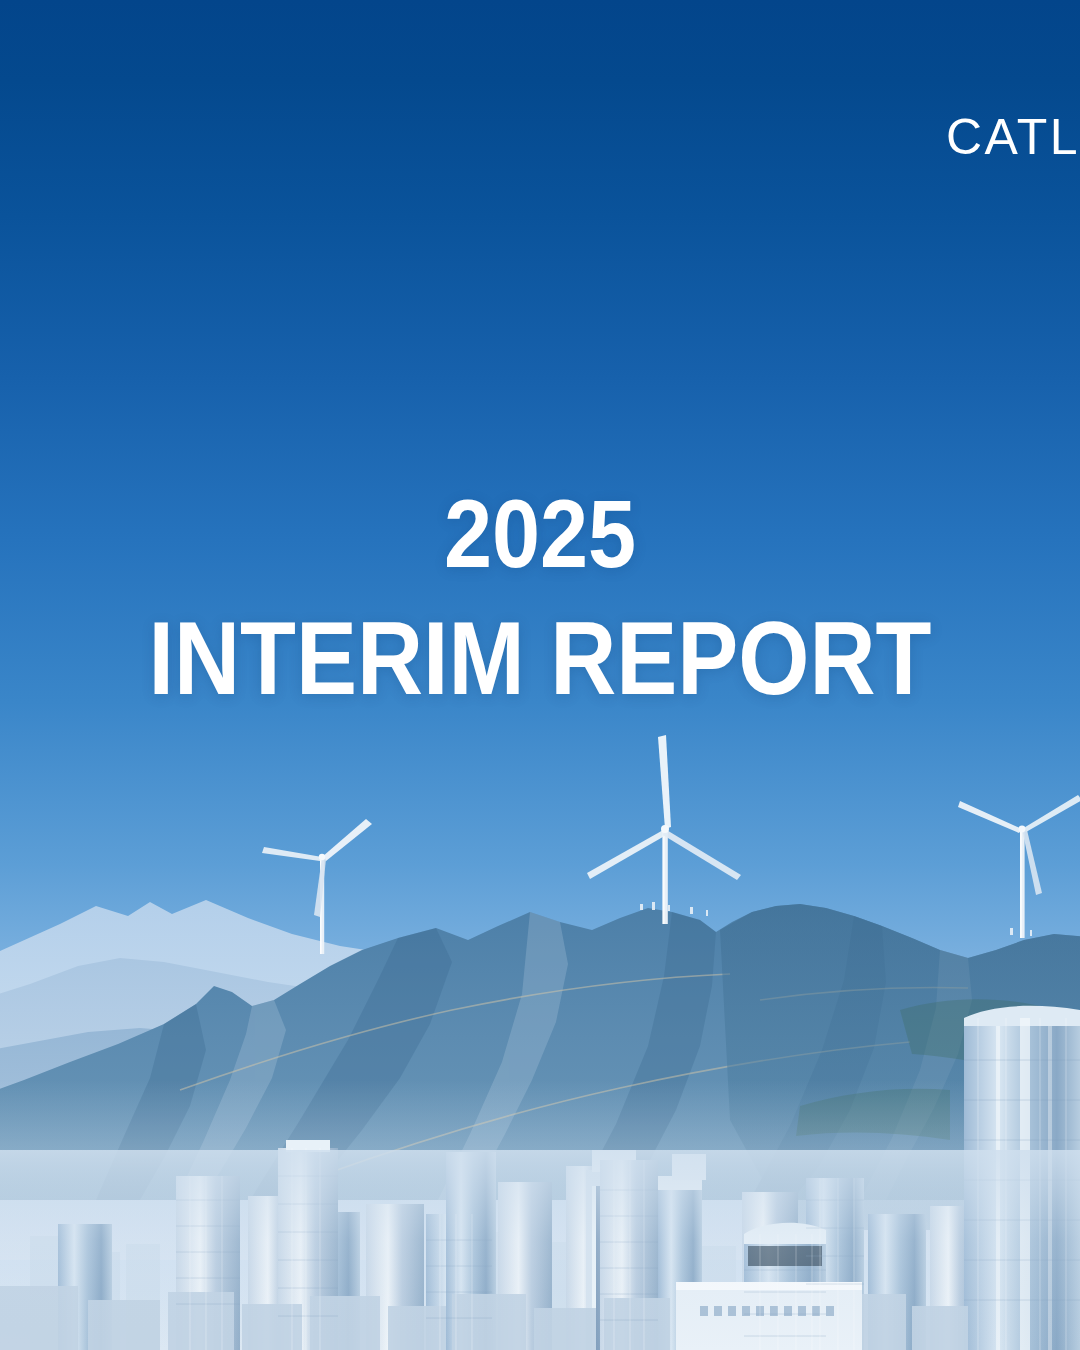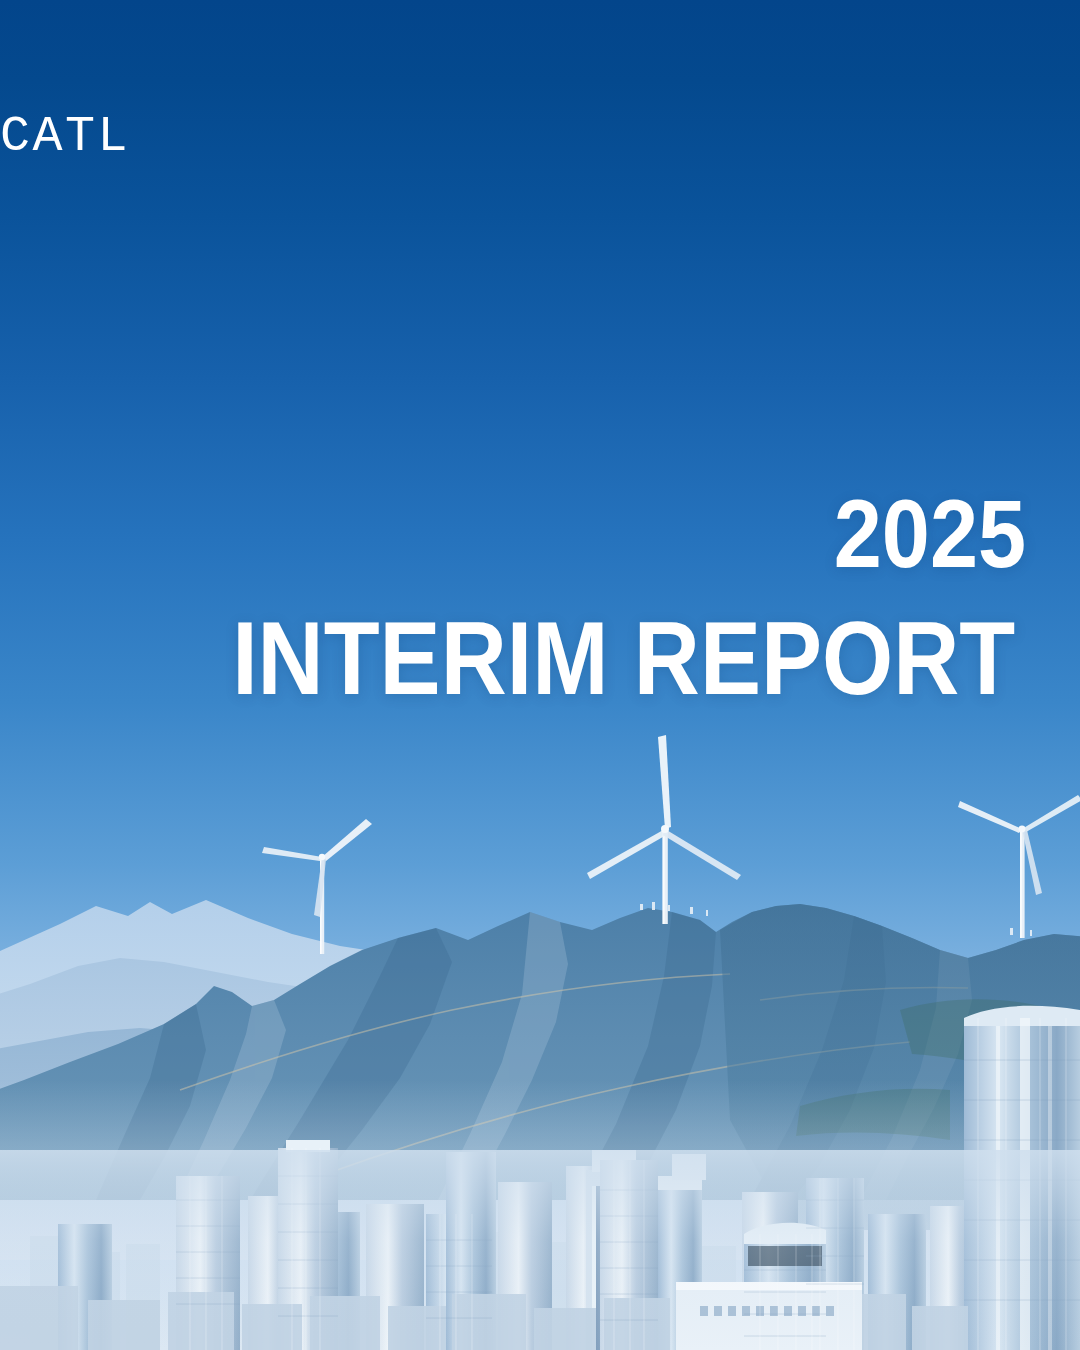--- a/index.html
+++ b/index.html
@@ -31,34 +31,34 @@
 
   
   #scene { position:absolute; left:0; top:0; width:1080px; height:1350px; }
   #scene svg { display:block; width:1080px; height:1350px; }
 
   
   .logo {
     position:absolute;
     left:0; top:112px;
     width:1080px;
-    text-align:left;
+    text-align:right;
     color:#ffffff;
     font-size:50px;
     line-height:50px;
     font-weight:400;
     letter-spacing:2.5px;
-    font-family:Liberation Mono, monospace;
+    font-family:Liberation Sans, sans-serif;
     z-index:40;
   }
   .title-block {
     position:absolute;
     left:0; top:486px;
     width:1080px;
-    text-align:right;
+    text-align:center;
     z-index:40;
     color:#ffffff;
   }
   .title-year {
     display:block;
     font-size:96px;
     line-height:96px;
     font-weight:700;
     letter-spacing:0px;
     transform:scaleX(0.90);

